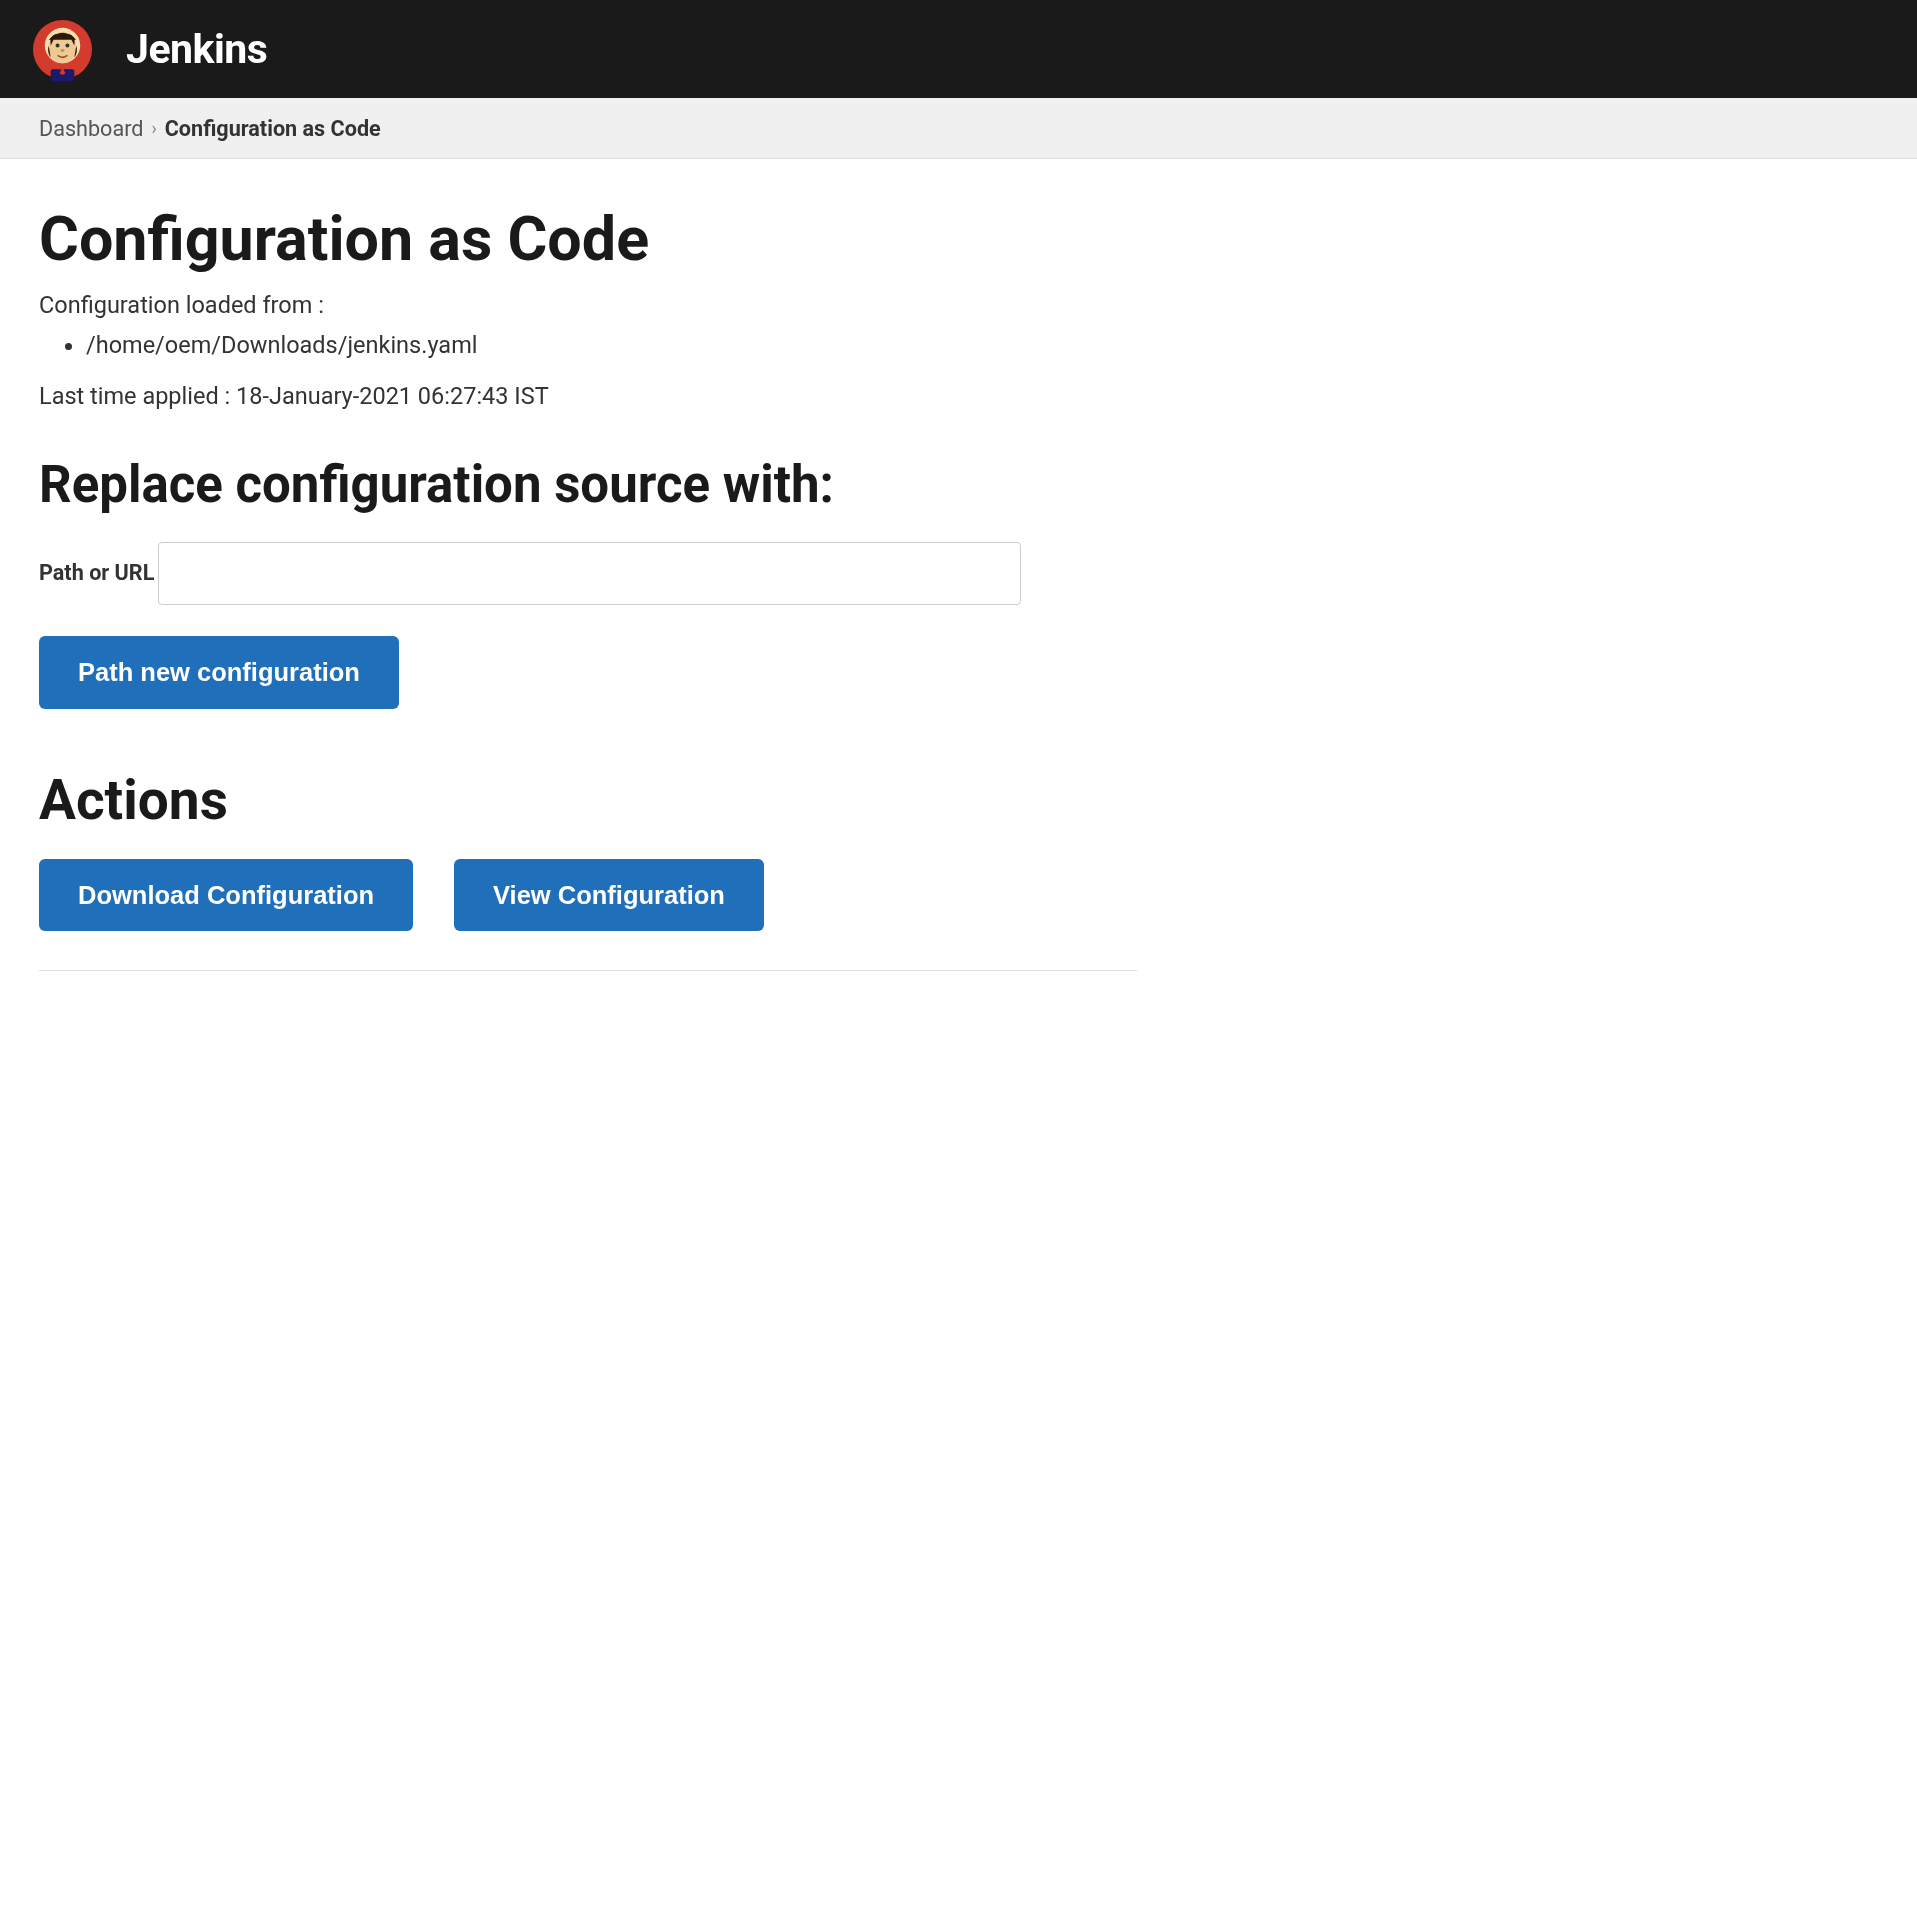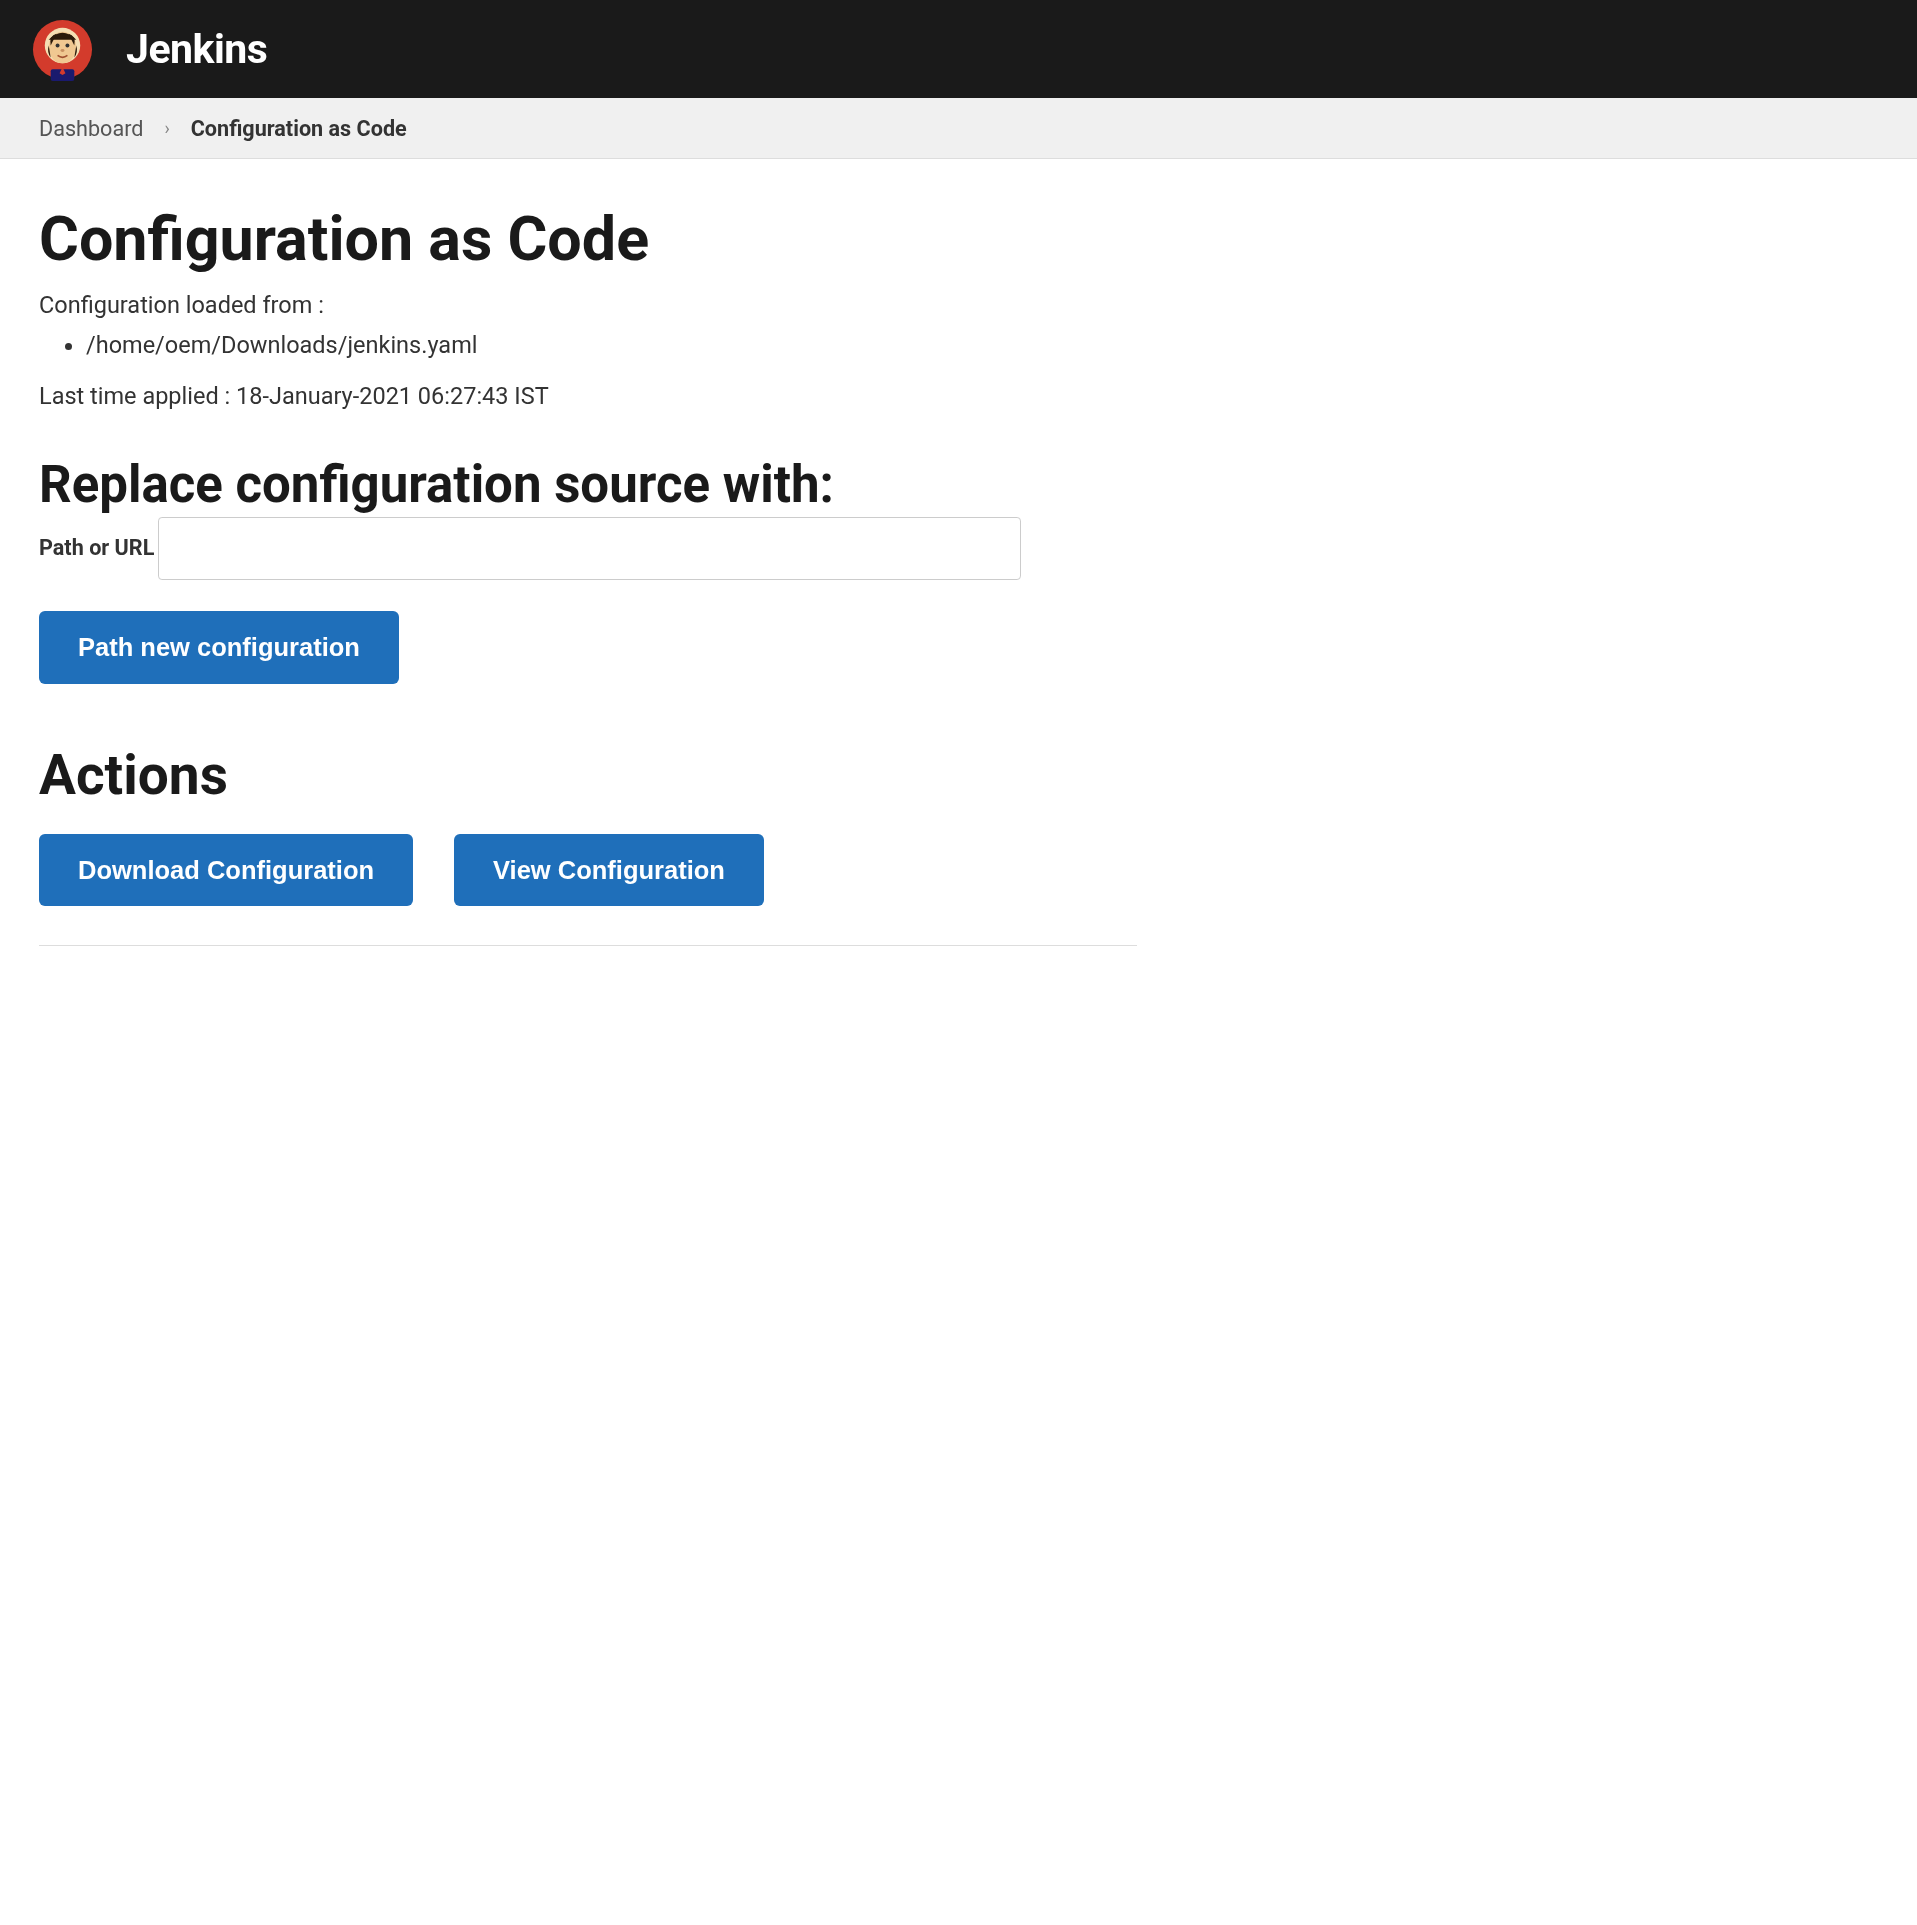--- a/index.html
+++ b/index.html
@@ -34,21 +34,21 @@
       font-weight: bold;
       letter-spacing: -0.5px;
     }
 
     
     .breadcrumb {
       background: #f0f0f0;
       padding: 17.6px 39px;
       display: flex;
       align-items: center;
-      gap: 21px;
+      gap: 8px;
       border-bottom: 1px solid #ddd;
     }
 
     .breadcrumb-item {
       font-size: 21.6px;
       color: #555;
     }
 
     .breadcrumb-item.active {
       font-weight: bold;
@@ -94,21 +94,21 @@
     .last-applied {
       font-size: 23.5px;
       color: #333;
       margin-bottom: 47px;
     }
 
     .section-title {
       font-size: 51px;
       font-weight: bold;
       color: #1a1a1a;
-      margin-bottom: 4px;
+      margin-bottom: 29px;
       line-height: 1.1;
     }
 
     .field-label {
       font-size: 21.6px;
       font-weight: bold;
       color: #333;
       margin-bottom: 9.8px;
     }
 

